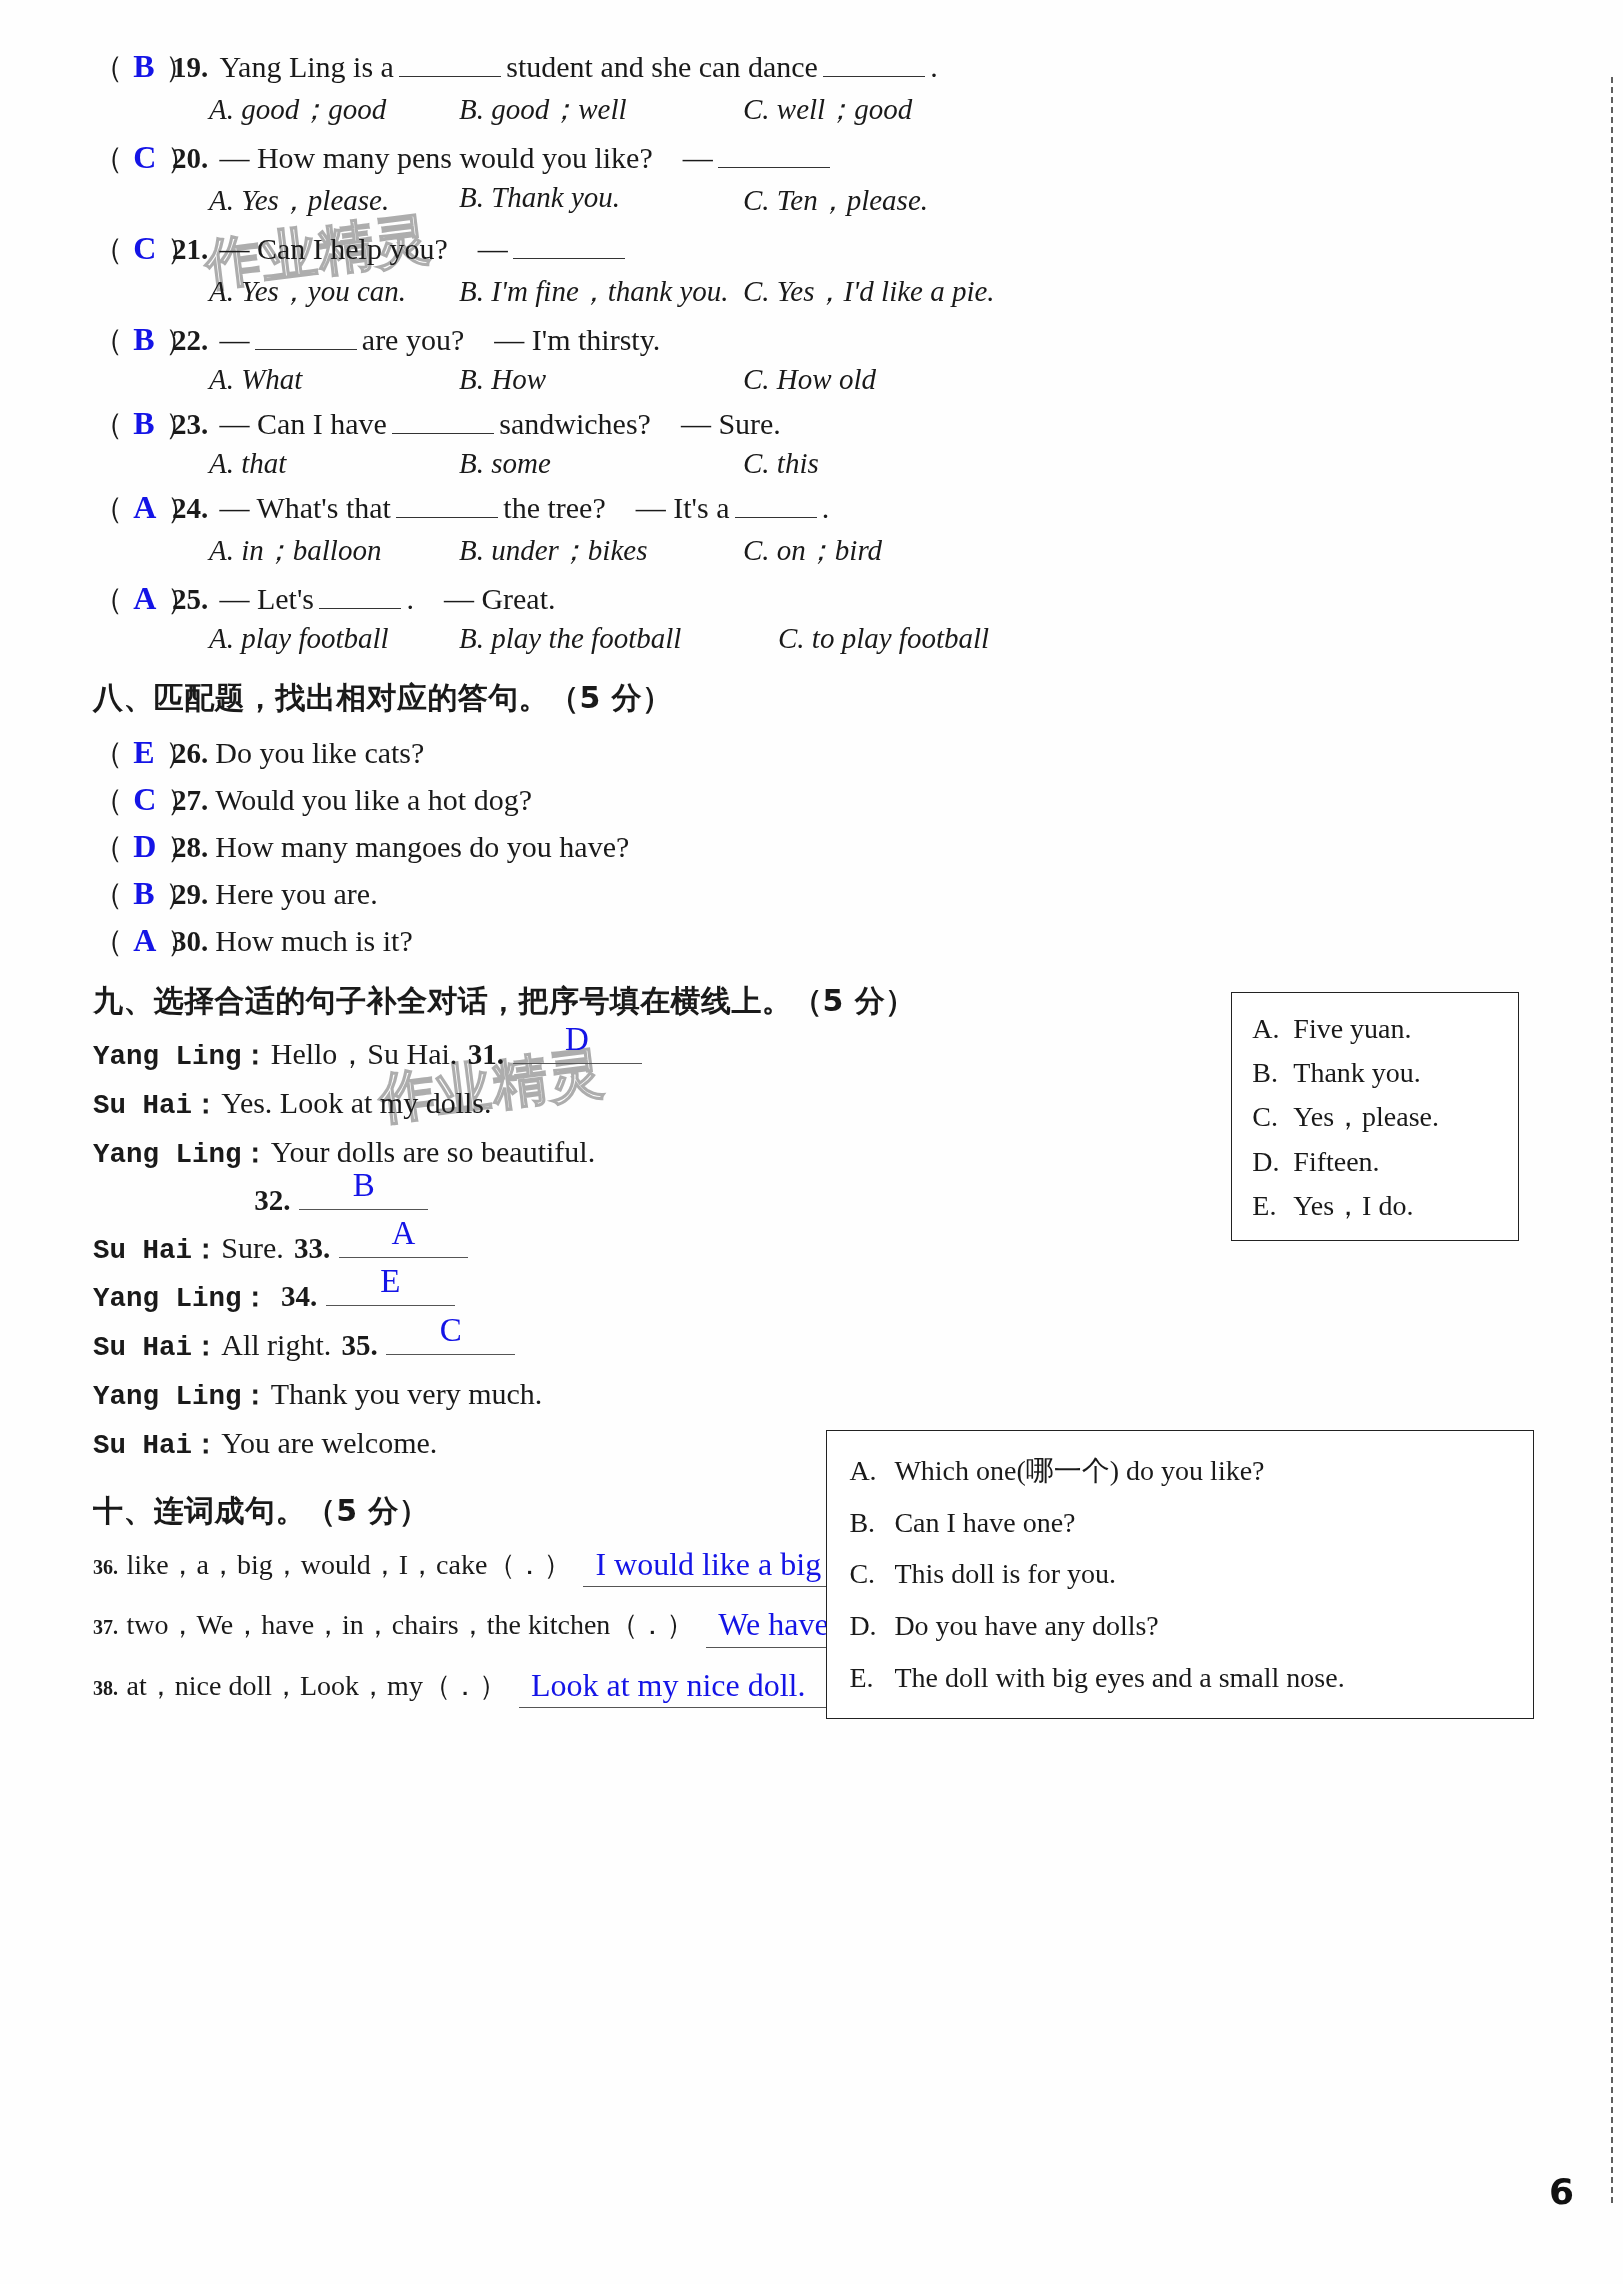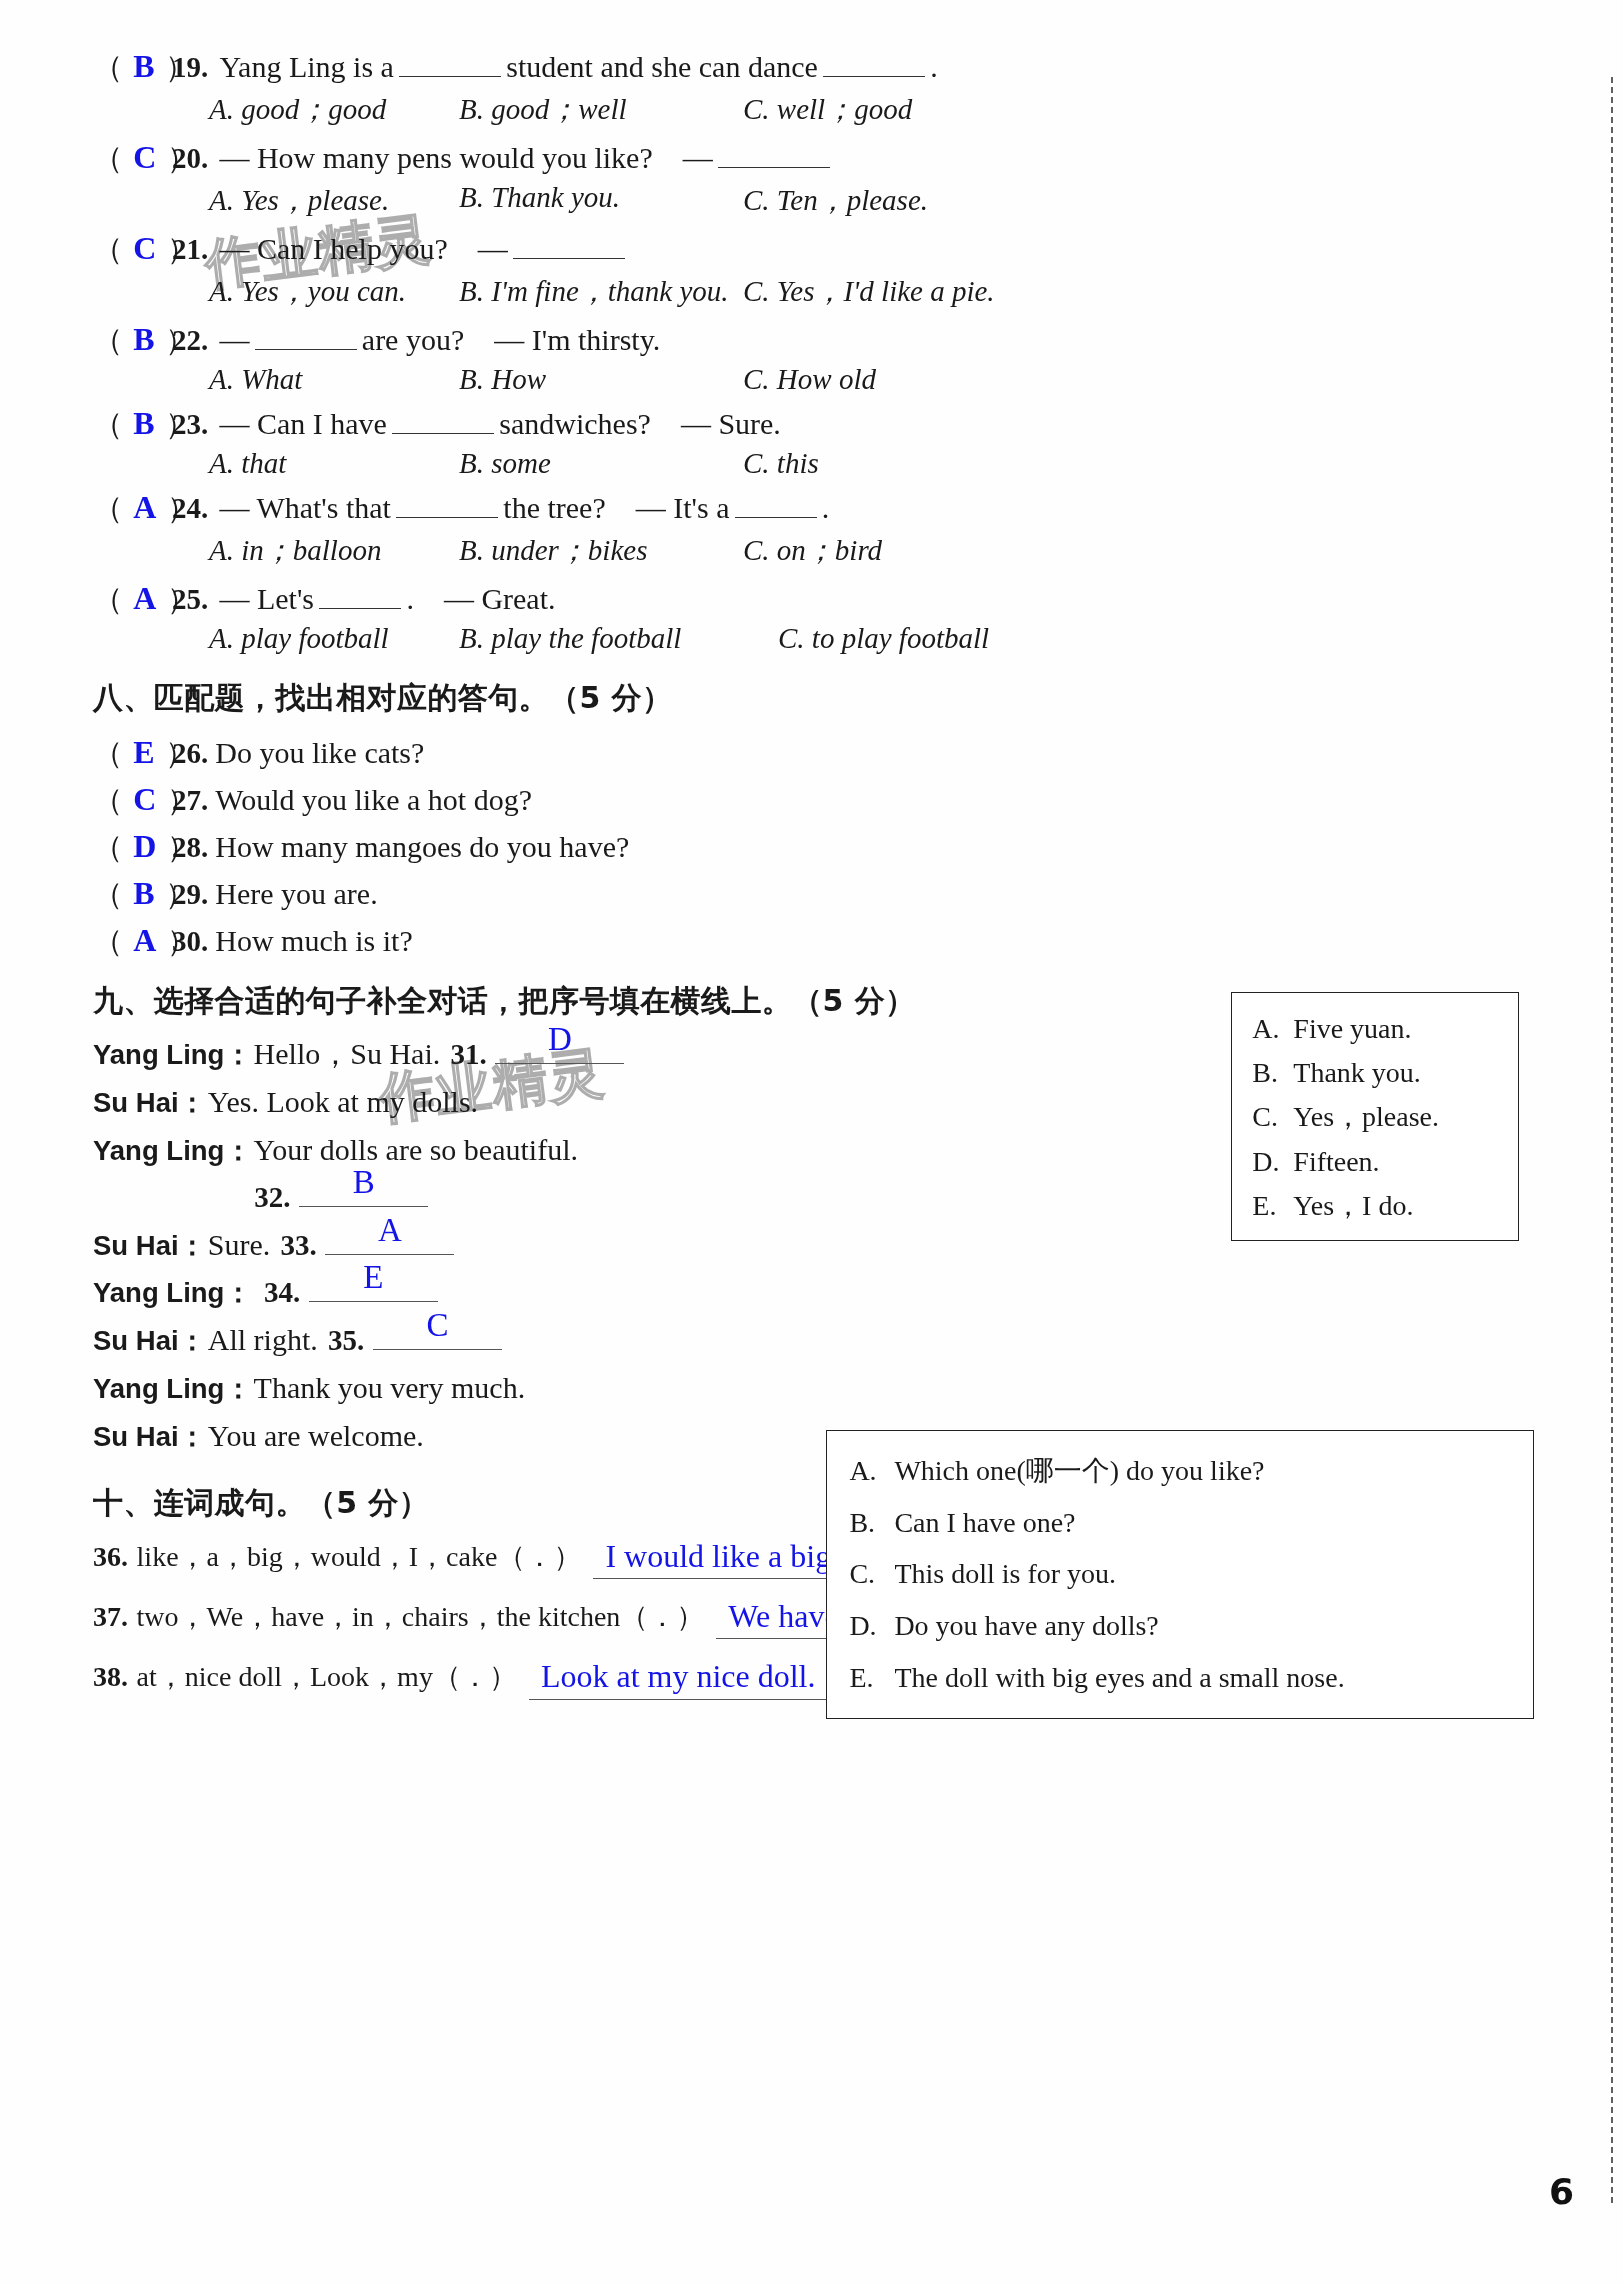--- a/index.html
+++ b/index.html
@@ -138,21 +138,21 @@
   
   .dlg-row {
     display: flex;
     align-items: baseline;
     font-size: 30px;
     line-height: 1.2;
     margin-bottom: 12px;
     white-space: nowrap;
   }
   .speaker {
-    font-family: Liberation Sans, sans-serif;
+    font-family: Liberation Mono, monospace;
     font-weight: bold;
     font-size: 27.5px;
     margin-right: 1.7px;
   }
   .dlg-text { font-size: 30px; }
   .dnum { font-weight: bold; font-size: 29px; margin: 0 8.6px 0 10.3px; }
 
   .fillblank {
     position: relative;
     display: inline-block;
@@ -188,21 +188,21 @@
     display: flex;
     align-items: flex-end;
     margin-bottom: 19px;
     white-space: nowrap;
   }
   .order-q {
     font-size: 28px;
     flex: 0 0 auto;
     padding-bottom: 3.4px;
   }
-  .order-q .n { font-weight: bold; font-size: 28px; margin-right: 8.6px; }
+  .order-q .n { font-weight: bold; font-size: 20px; margin-right: 8.6px; }
   .order-line {
     flex: 1 1 auto;
     position: relative;
     border-bottom: 1.7px solid #555;
     height: 40px;
     margin-left: 12px;
   }
   .order-line .hand {
     position: absolute;
     left: 12px;

